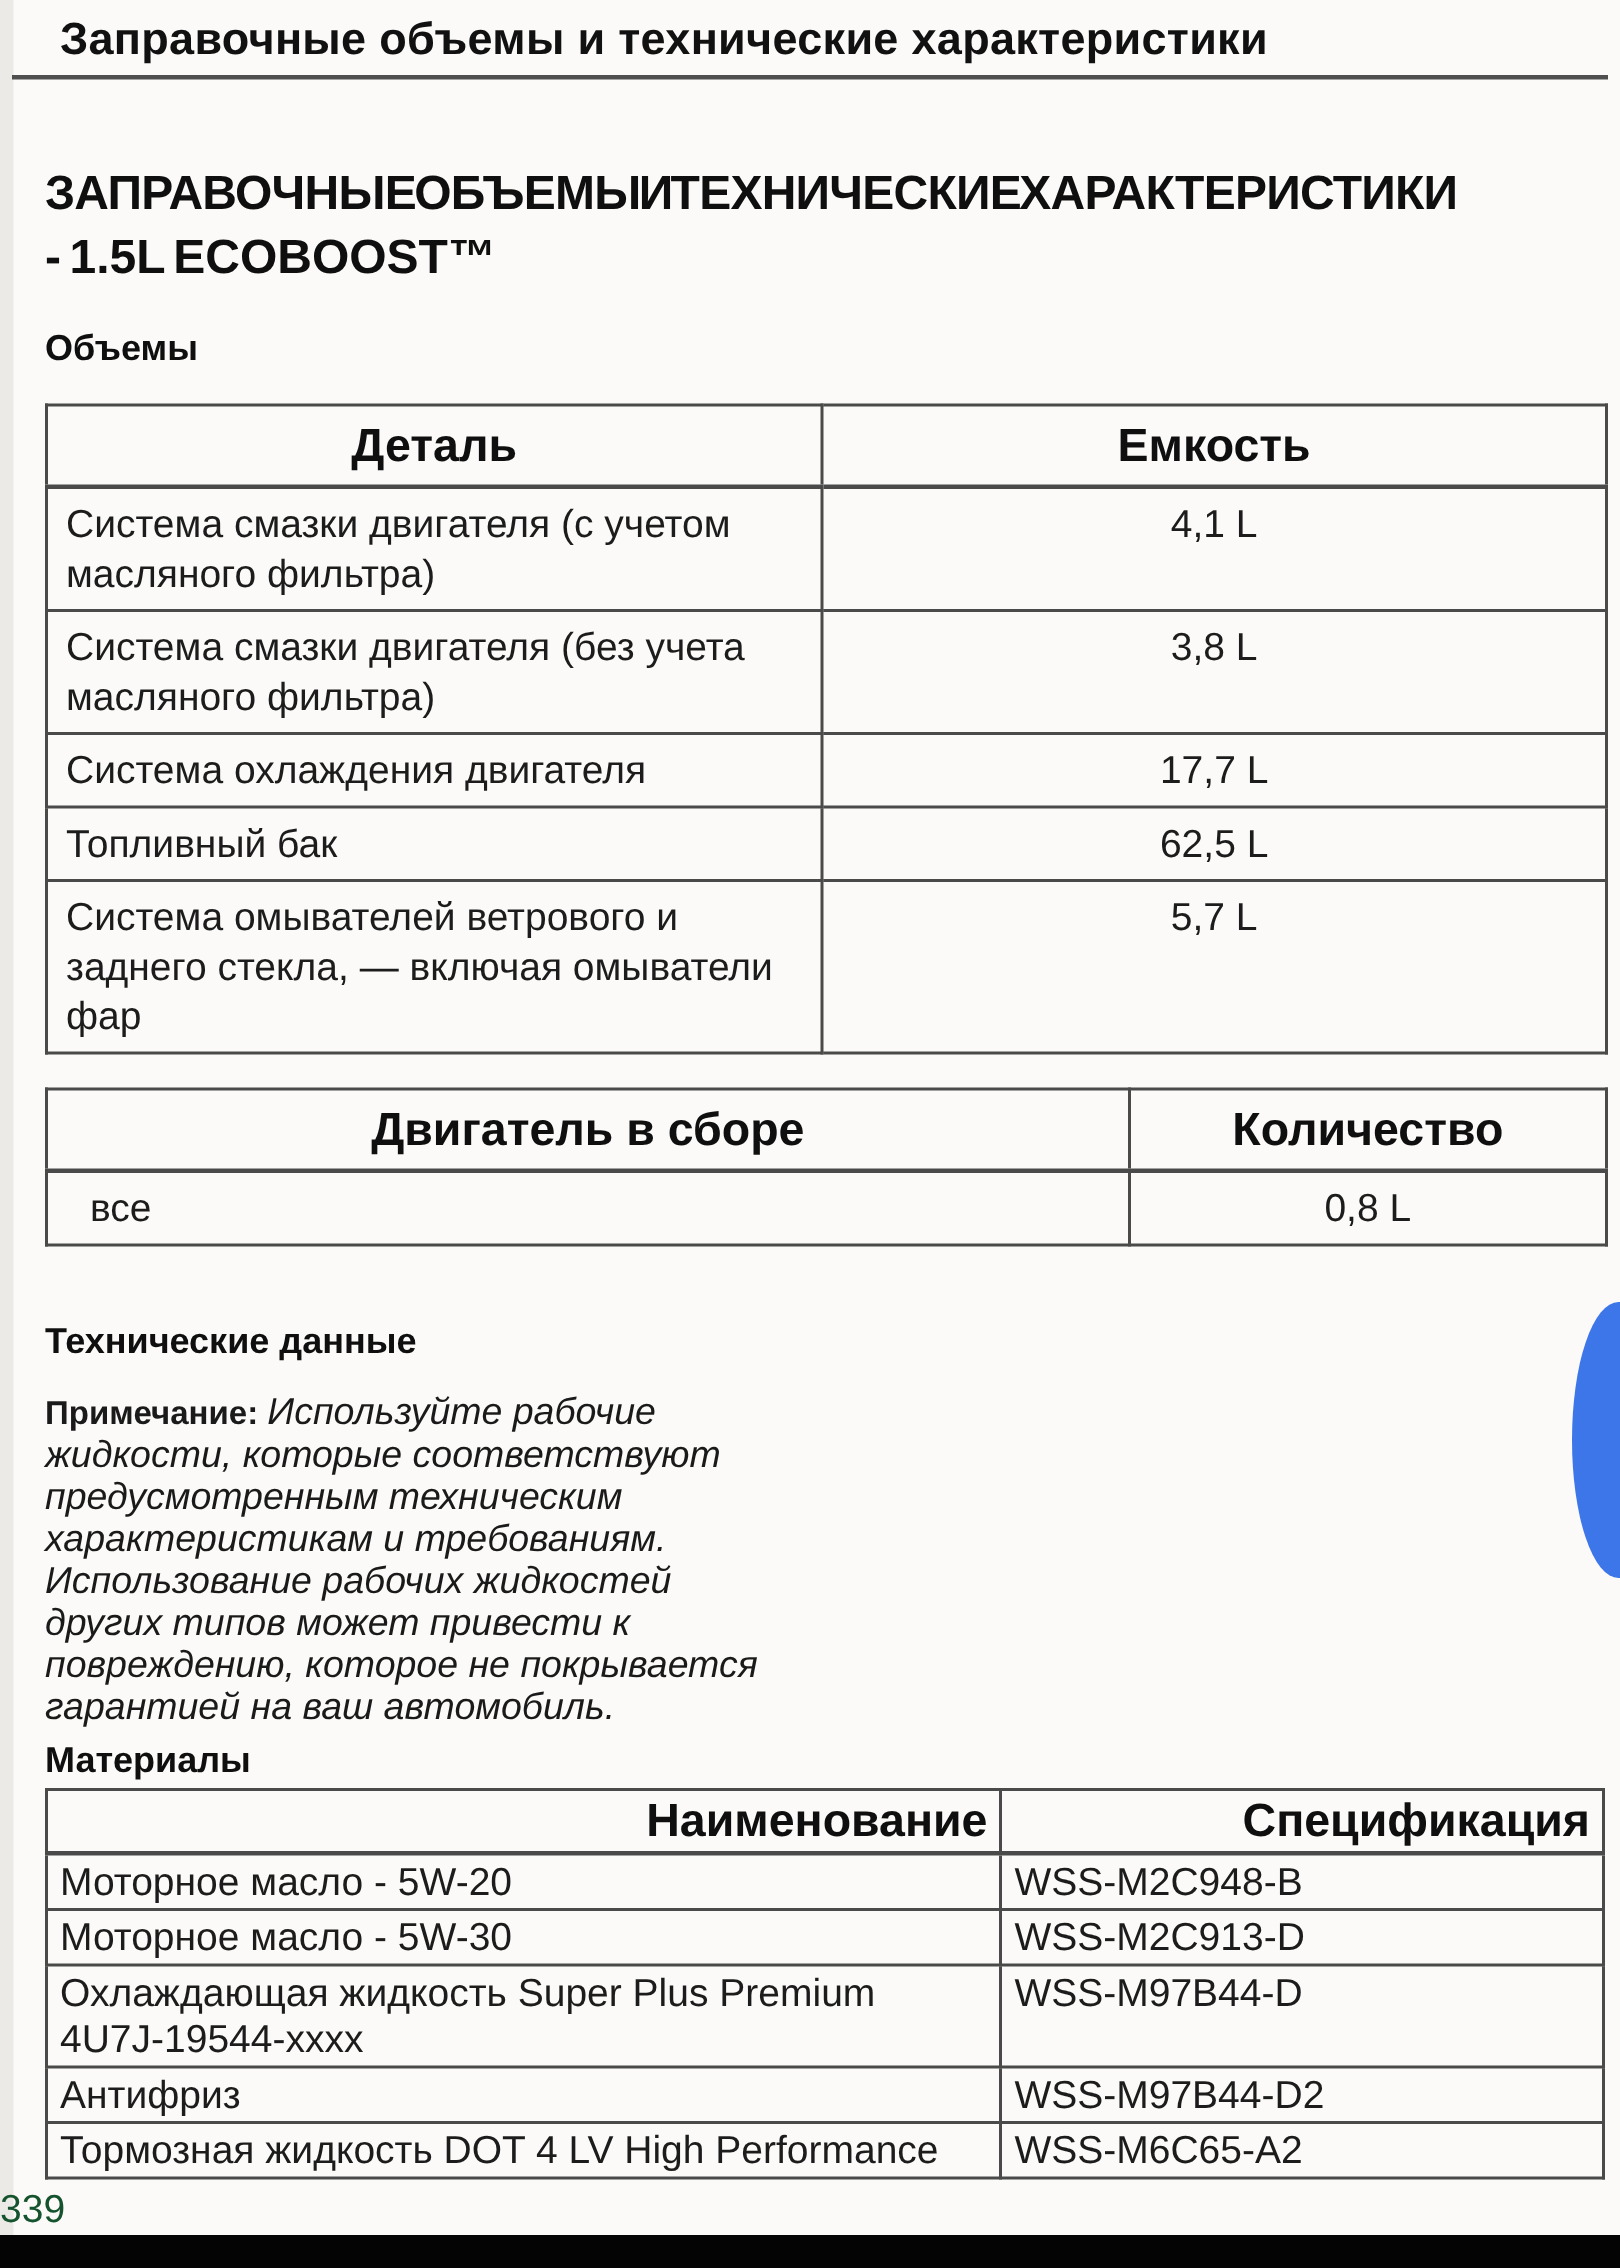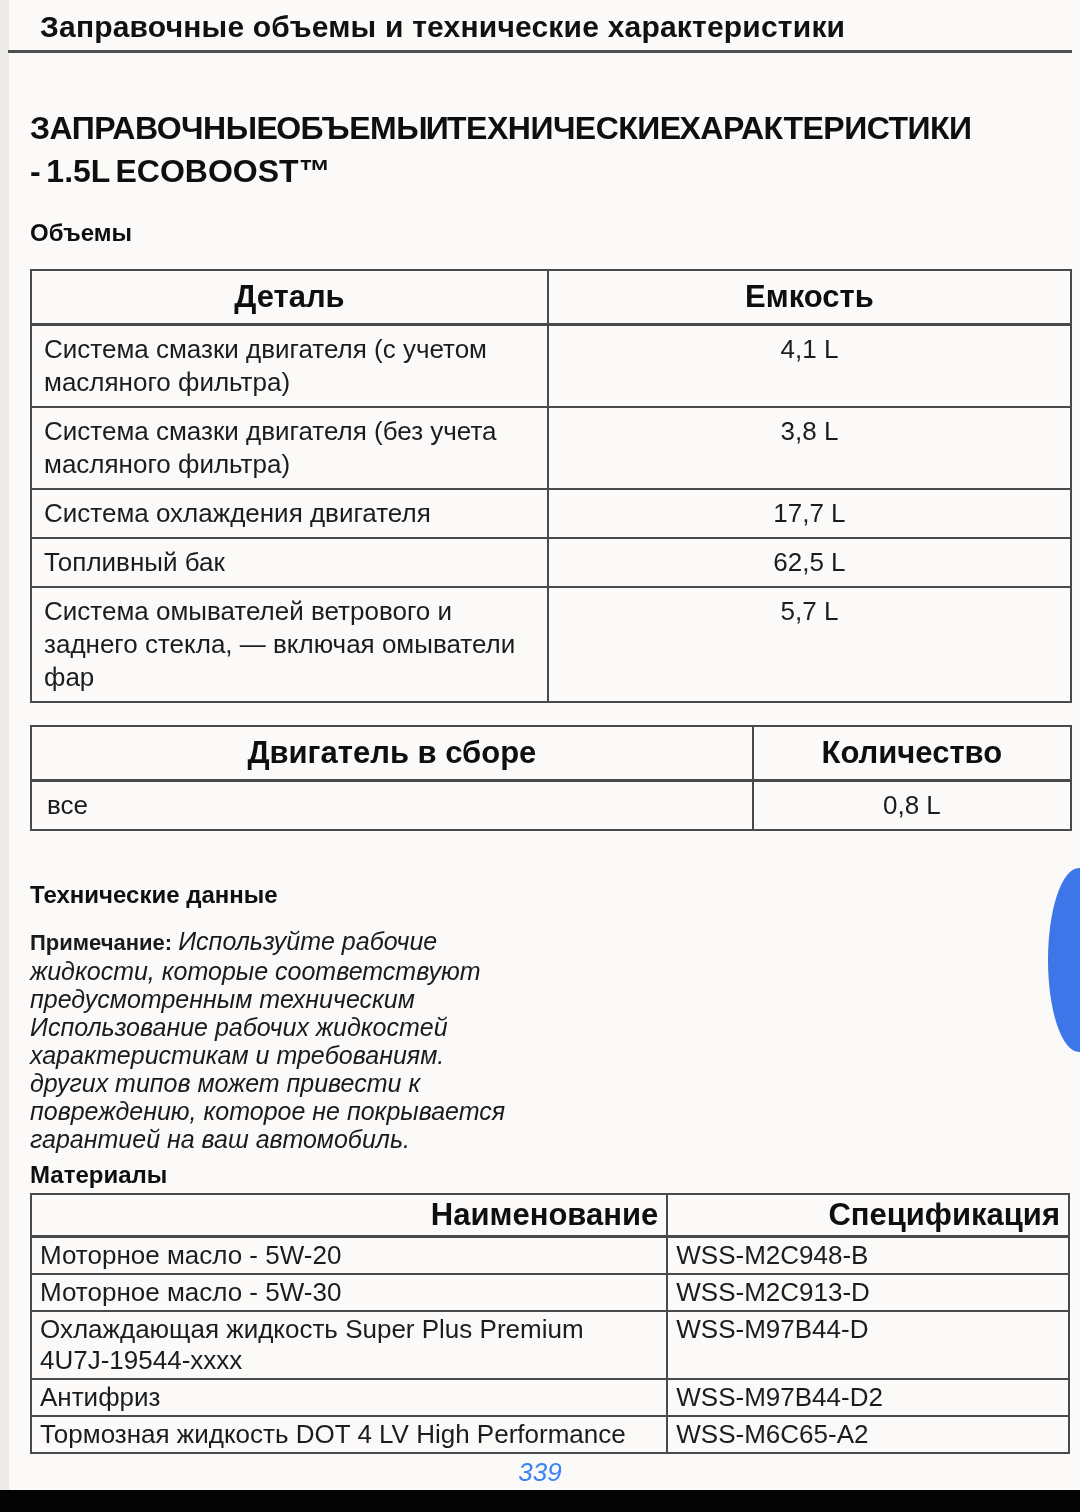--- a/index.html
+++ b/index.html
@@ -56,38 +56,38 @@
   }
 
   .tbl-capacities { margin-top:22px; }
   .tbl-capacities th { text-align:center; padding:8px 10px; }
   .tbl-capacities td { padding:7px 12px; line-height:33px; }
   .tbl-capacities td:nth-child(2) { text-align:center; }
   .tbl-capacities .c1 { width:49.7%; } .tbl-capacities .c2 { width:50.3%; }
 
   .tbl-oil { margin-top:22px; }
   .tbl-oil th { text-align:center; padding:8px 10px; }
-  .tbl-oil td { padding:7px 15px; line-height:33px; }
+  .tbl-oil td { padding:7px 28px; line-height:33px; }
   .tbl-oil td:nth-child(2) { text-align:center; }
   .tbl-oil .c1 { width:69.4%; } .tbl-oil .c2 { width:30.6%; }
 
   .tbl-materials { margin-top:4px; width:1040px; font-size:26px; }
   .tbl-materials th { text-align:right; padding:2px 8px; }
   .tbl-materials td { padding:2px 8px; line-height:31px; }
   .tbl-materials .c1 { width:61.3%; } .tbl-materials .c2 { width:38.7%; }
 
   
   .note { margin-top:18px; font-size:25px; line-height:28px; color:#1a1a1a; max-width:540px; }
   .note .note-line { font-style:italic; }
   .note .note-label { font-style:normal; font-weight:bold; font-size:22px; }
 
   
   .page-number {
     position:absolute; left:0; right:0; bottom:24px;
-    text-align:center; font-size:26px; color:#3b82f6;font-style:italic;
+    font-size:26px; color:#14532d;
   }
   .bottom-bar {
     position:absolute; left:0; right:0; bottom:0; height:22px;
     background:#040404;
   }
 
   
   .blue-bubble {
     position:absolute; top:868px; right:-30px;
     width:62px; height:184px;
@@ -165,22 +165,22 @@
         </tr>
       </tbody>
   </table>
 
   <h2 class="section-heading h-tech">Технические данные</h2>
 
   <div class="note">
       <div class="note-line"><span class="note-label">Примечание: </span>Используйте рабочие</div>
       <div class="note-line">жидкости, которые соответствуют</div>
       <div class="note-line">предусмотренным техническим</div>
+      <div class="note-line">характеристикам и требованиям.</div>
       <div class="note-line">Использование рабочих жидкостей</div>
-      <div class="note-line">характеристикам и требованиям.</div>
       <div class="note-line">других типов может привести к</div>
       <div class="note-line">повреждению, которое не покрывается</div>
       <div class="note-line">гарантией на ваш автомобиль.</div>
     </div>
 
   <h2 class="section-heading h-materials">Материалы</h2>
 
   <table class="tbl-materials">
     <colgroup>
         <col class="c1">

